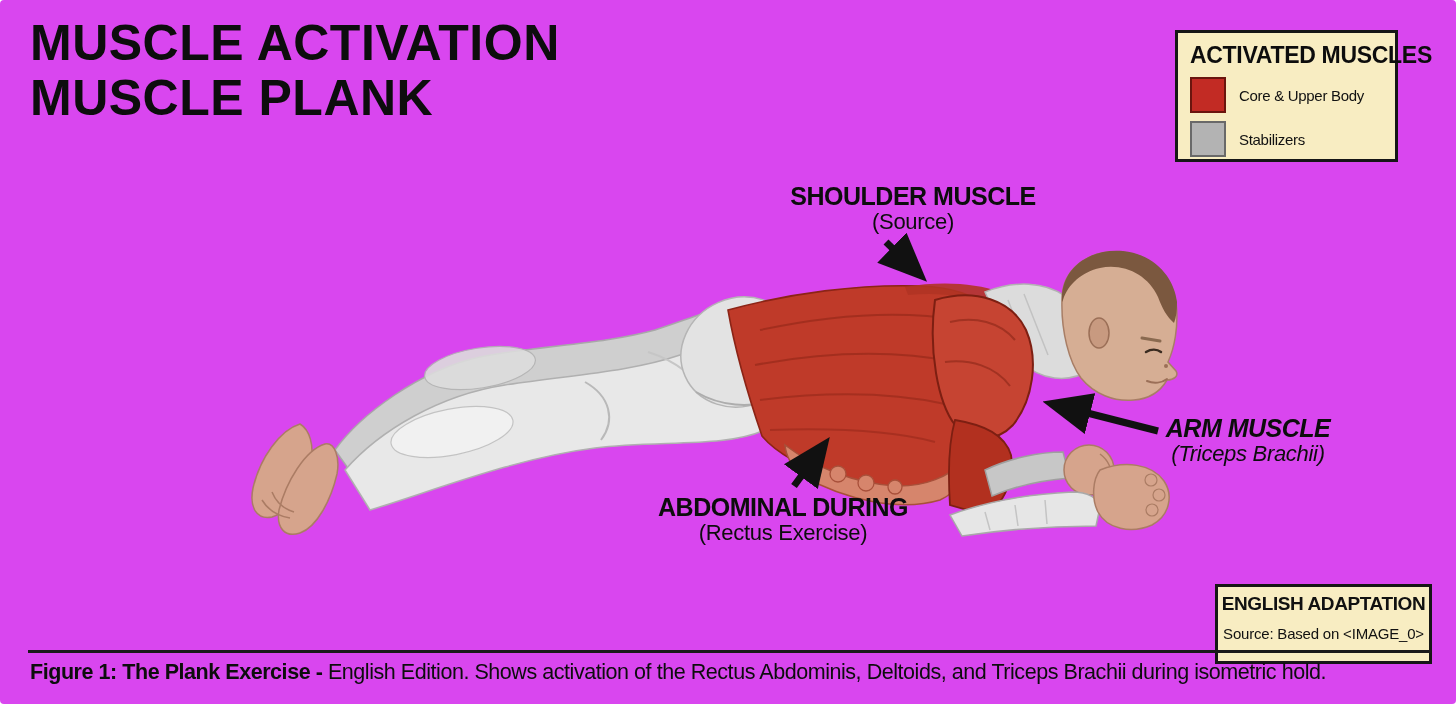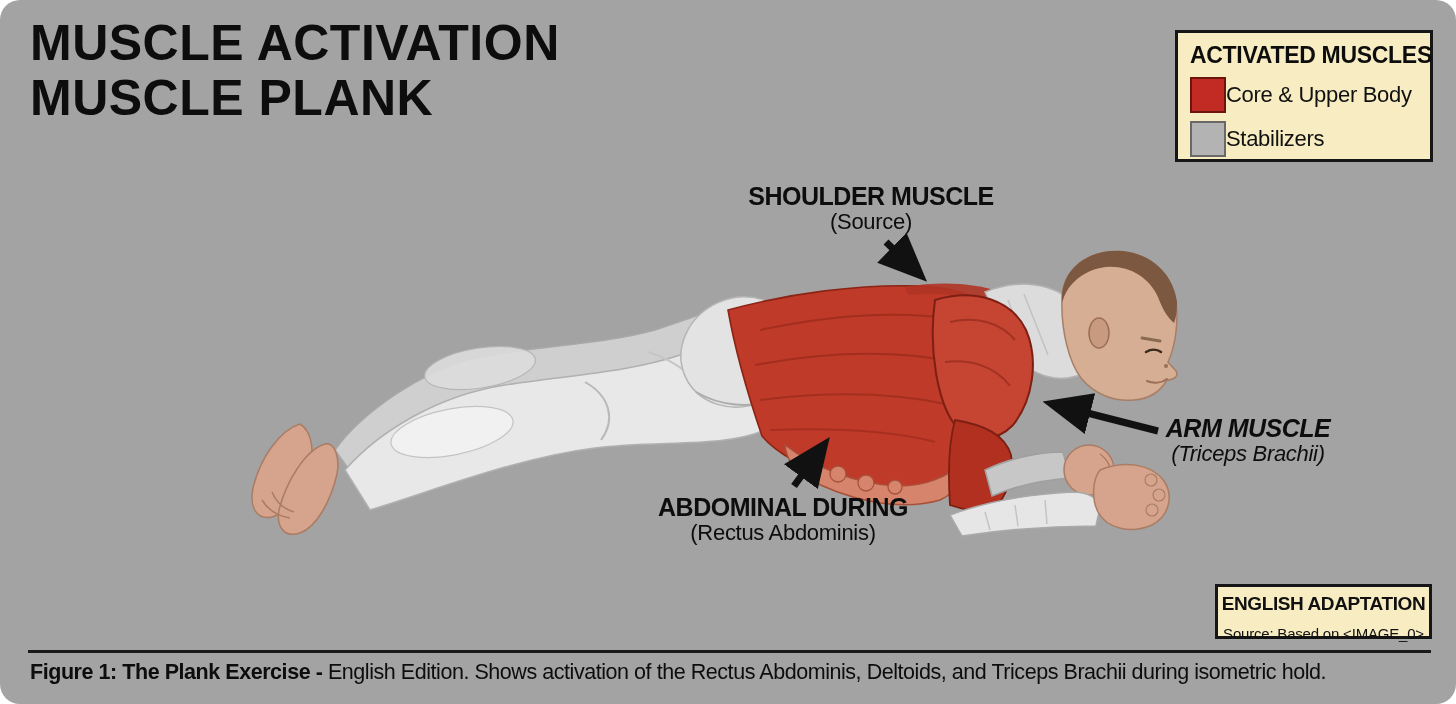--- a/index.html
+++ b/index.html
@@ -1,51 +1,51 @@
 <!DOCTYPE html>
 <html><head>
 <meta charset="utf-8">
 <style>
   html,body{margin:0;padding:0;background:#ffffff;}
   body{font-family:"Liberation Sans","DejaVu Sans",sans-serif;}
   .stage{
     position:relative;width:1456px;height:704px;overflow:hidden;
-    background:#a3a3a3;border-radius:20px;color:#111;
+    background:#d946ef;border-radius:4px;color:#111;
   }
   
   .main-title{
     position:absolute;left:30px;top:16px;
     font-size:50px;font-weight:bold;line-height:1.09;
     letter-spacing:.5px;color:#0d0d0d;white-space:nowrap;
   }
   
   .legend{
-    position:absolute;left:1175px;top:30px;width:258px;height:132px;
+    position:absolute;left:1175px;top:30px;width:223px;height:132px;
     box-sizing:border-box;border:3px solid #161616;background:#f8edc2;
     padding:9px 12px 8px 12px;
   }
   .legend-title{
     font-size:23px;font-weight:bold;letter-spacing:-.3px;
     text-align:center;white-space:nowrap;margin-bottom:8px;color:#0d0d0d;
   }
   .legend-item{display:flex;align-items:center;margin-bottom:8px;}
   .swatch{width:36px;height:36px;box-sizing:border-box;flex:0 0 auto;}
   .swatch.activated{border:2px solid #6b150e;}
   .swatch.stabilizer{border:2px solid #696969;}
-  .legend-label{font-size:22px;letter-spacing:-.3px;white-space:nowrap;}
+  .legend-label{font-size:15px;margin-left:13px;letter-spacing:-.3px;white-space:nowrap;}
   
   .anno{position:absolute;text-align:center;line-height:1.12;color:#0d0d0d;}
   .anno .t{font-size:25px;font-weight:bold;letter-spacing:-.5px;white-space:nowrap;}
   .anno .s{font-size:22px;letter-spacing:-.3px;white-space:nowrap;}
-  .anno-shoulder{left:746px;top:182px;width:250px;}
+  .anno-shoulder{left:788px;top:182px;width:250px;}
   .anno-arm{left:1135px;top:414px;width:226px;font-style:italic;}
   .anno-abdominal{left:650px;top:493px;width:266px;}
   
   .adapt{
-    position:absolute;left:1215px;top:584px;width:217px;height:55px;
+    position:absolute;left:1215px;top:584px;width:217px;height:80px;
     box-sizing:border-box;border:3px solid #161616;background:#f8edc2;
     text-align:center;padding-top:6px;
   }
   .adapt-title{font-size:19px;font-weight:bold;letter-spacing:-.4px;white-space:nowrap;}
   .adapt-source{font-size:15px;letter-spacing:-.2px;white-space:nowrap;margin-top:10px;}
   
   .caption-rule{position:absolute;left:28px;top:650px;width:1403px;height:3px;background:#1a1a1a;}
   .caption{
     position:absolute;left:30px;top:660px;width:1410px;
     font-size:21.5px;letter-spacing:-.45px;white-space:nowrap;color:#0d0d0d;
@@ -154,21 +154,21 @@
     <div class="s">(Source)</div>
   </div>
 
   <div class="anno anno-arm">
     <div class="t">ARM MUSCLE</div>
     <div class="s">(Triceps Brachii)</div>
   </div>
 
   <div class="anno anno-abdominal">
     <div class="t">ABDOMINAL DURING</div>
-    <div class="s">(Rectus Abdominis)</div>
+    <div class="s">(Rectus Exercise)</div>
   </div>
 
   <div class="adapt">
     <div class="adapt-title">ENGLISH ADAPTATION</div>
     <div class="adapt-source">Source: Based on &lt;IMAGE_0&gt;</div>
   </div>
 
   <div class="caption-rule"></div>
   <div class="caption">
     <b>Figure 1: The Plank Exercise - </b><span>English Edition. Shows activation of the Rectus Abdominis, Deltoids, and Triceps Brachii during isometric hold.</span>

